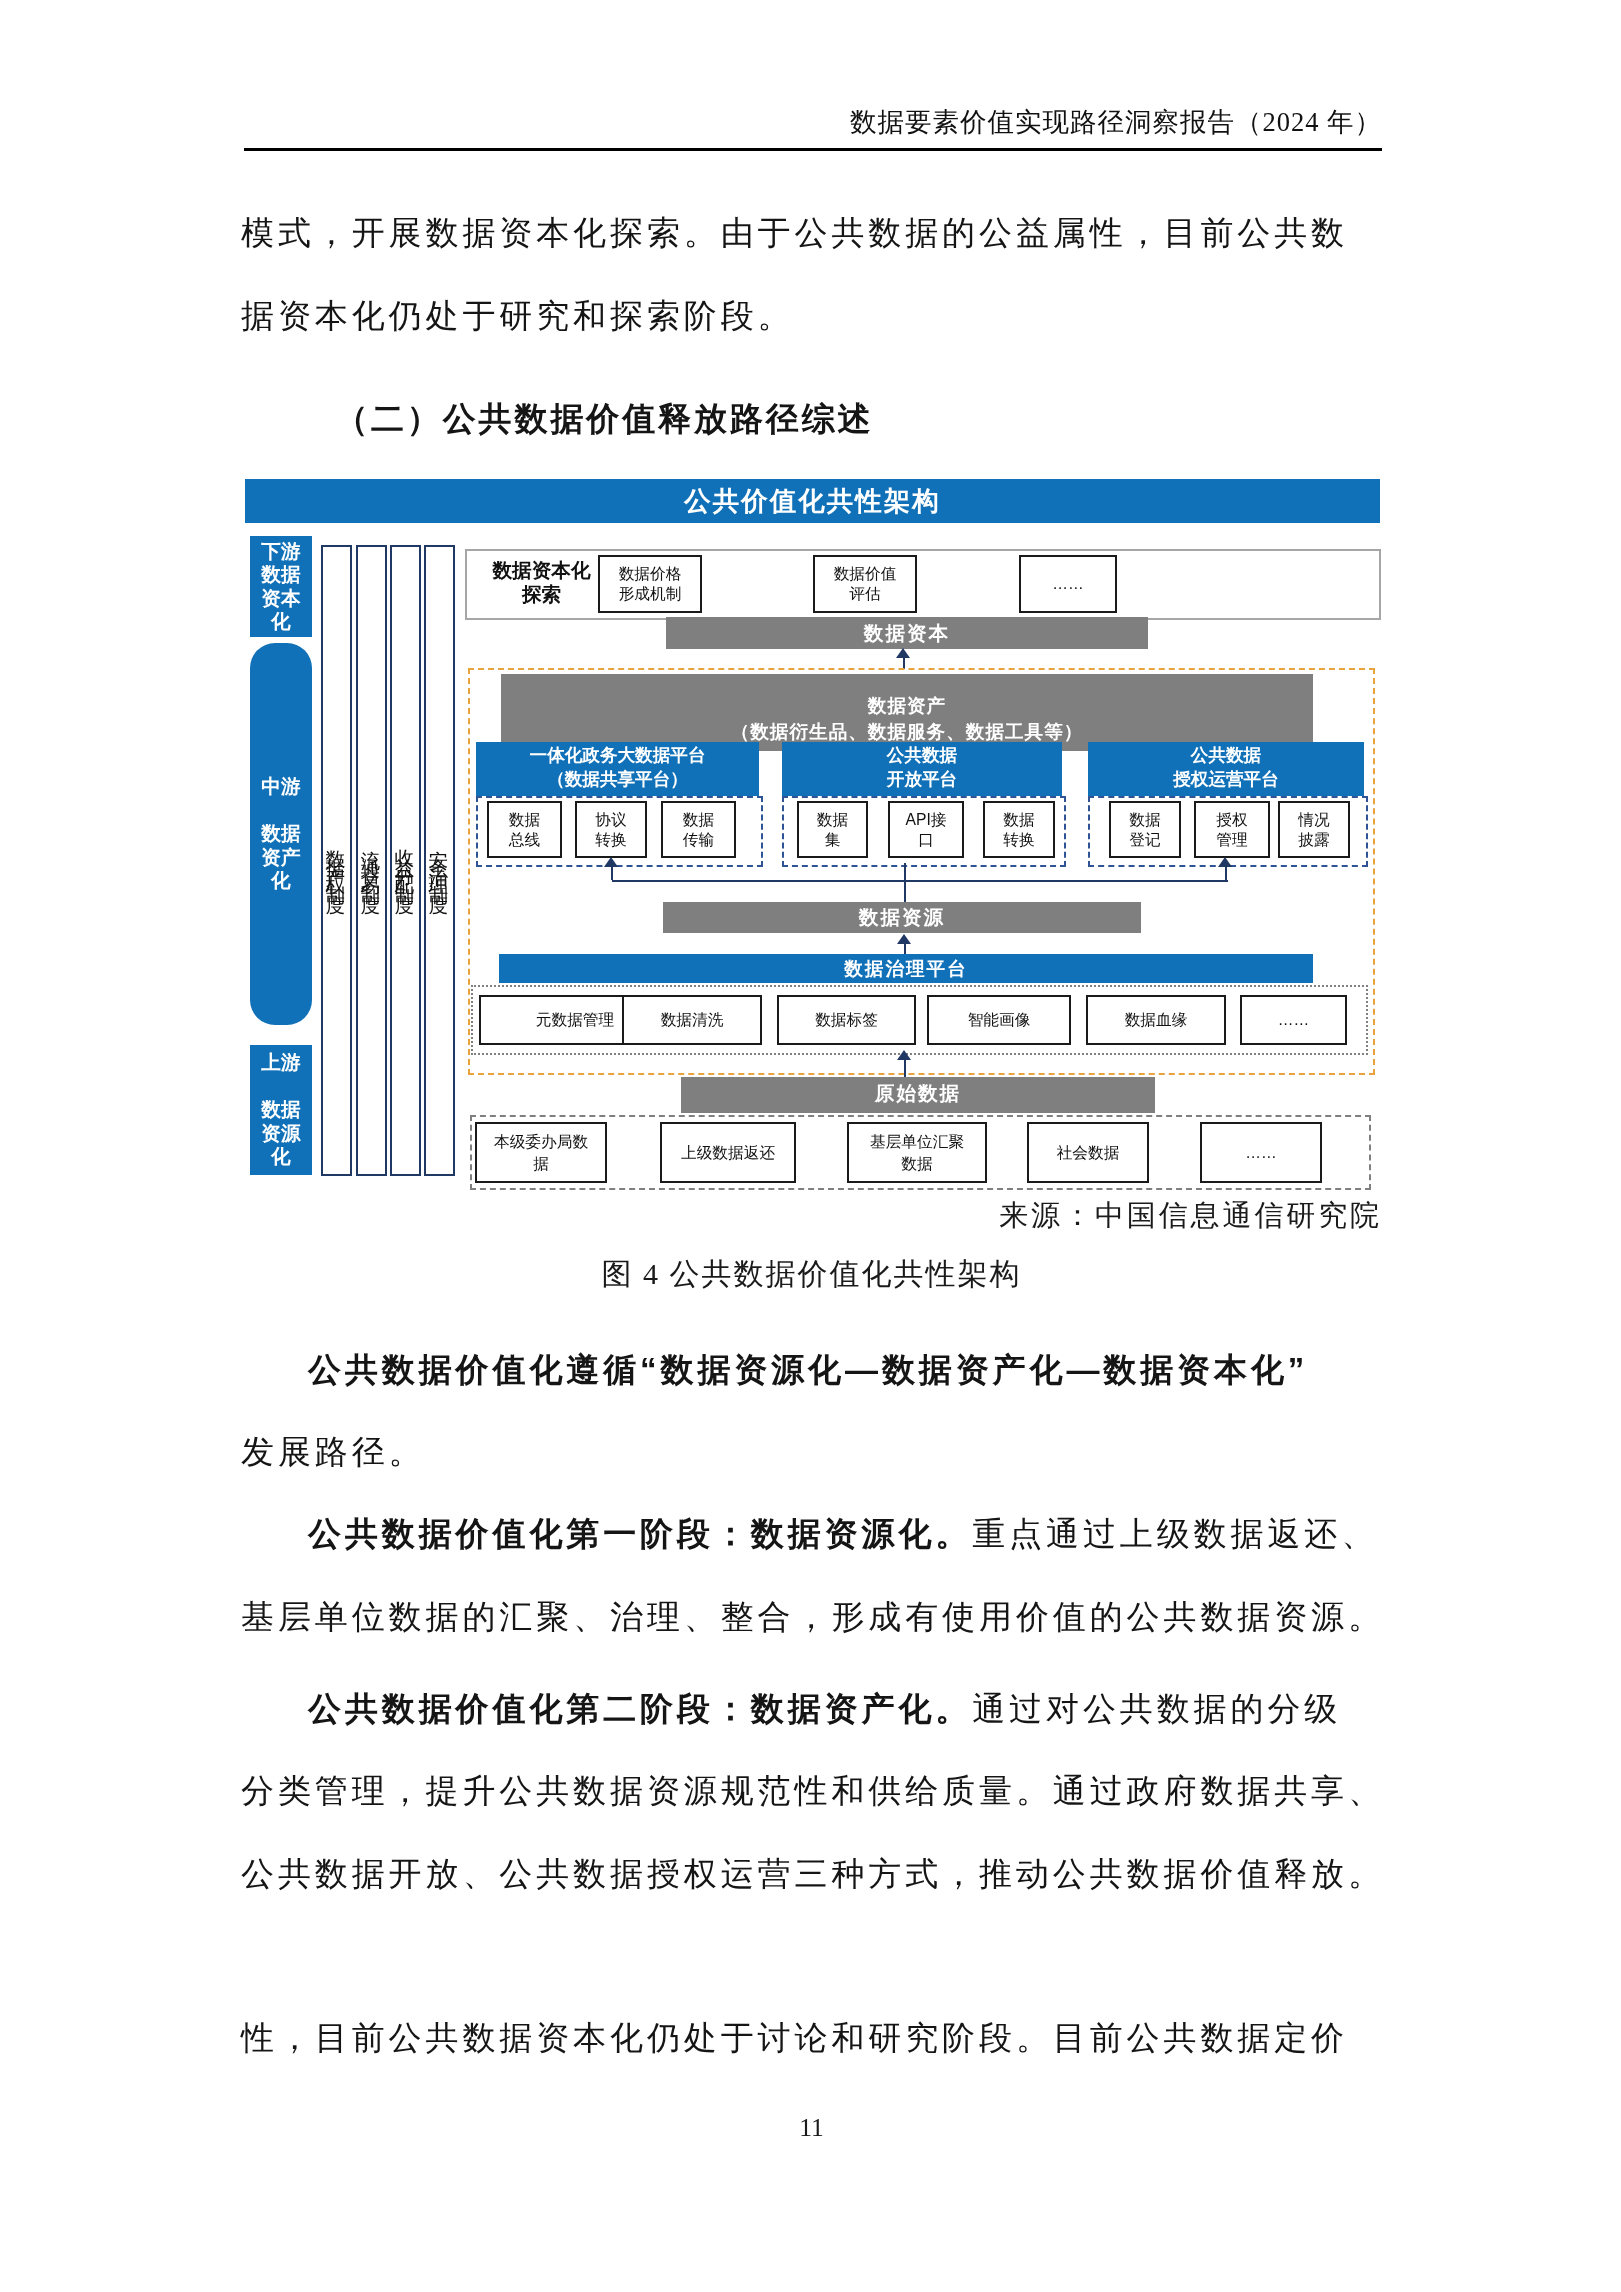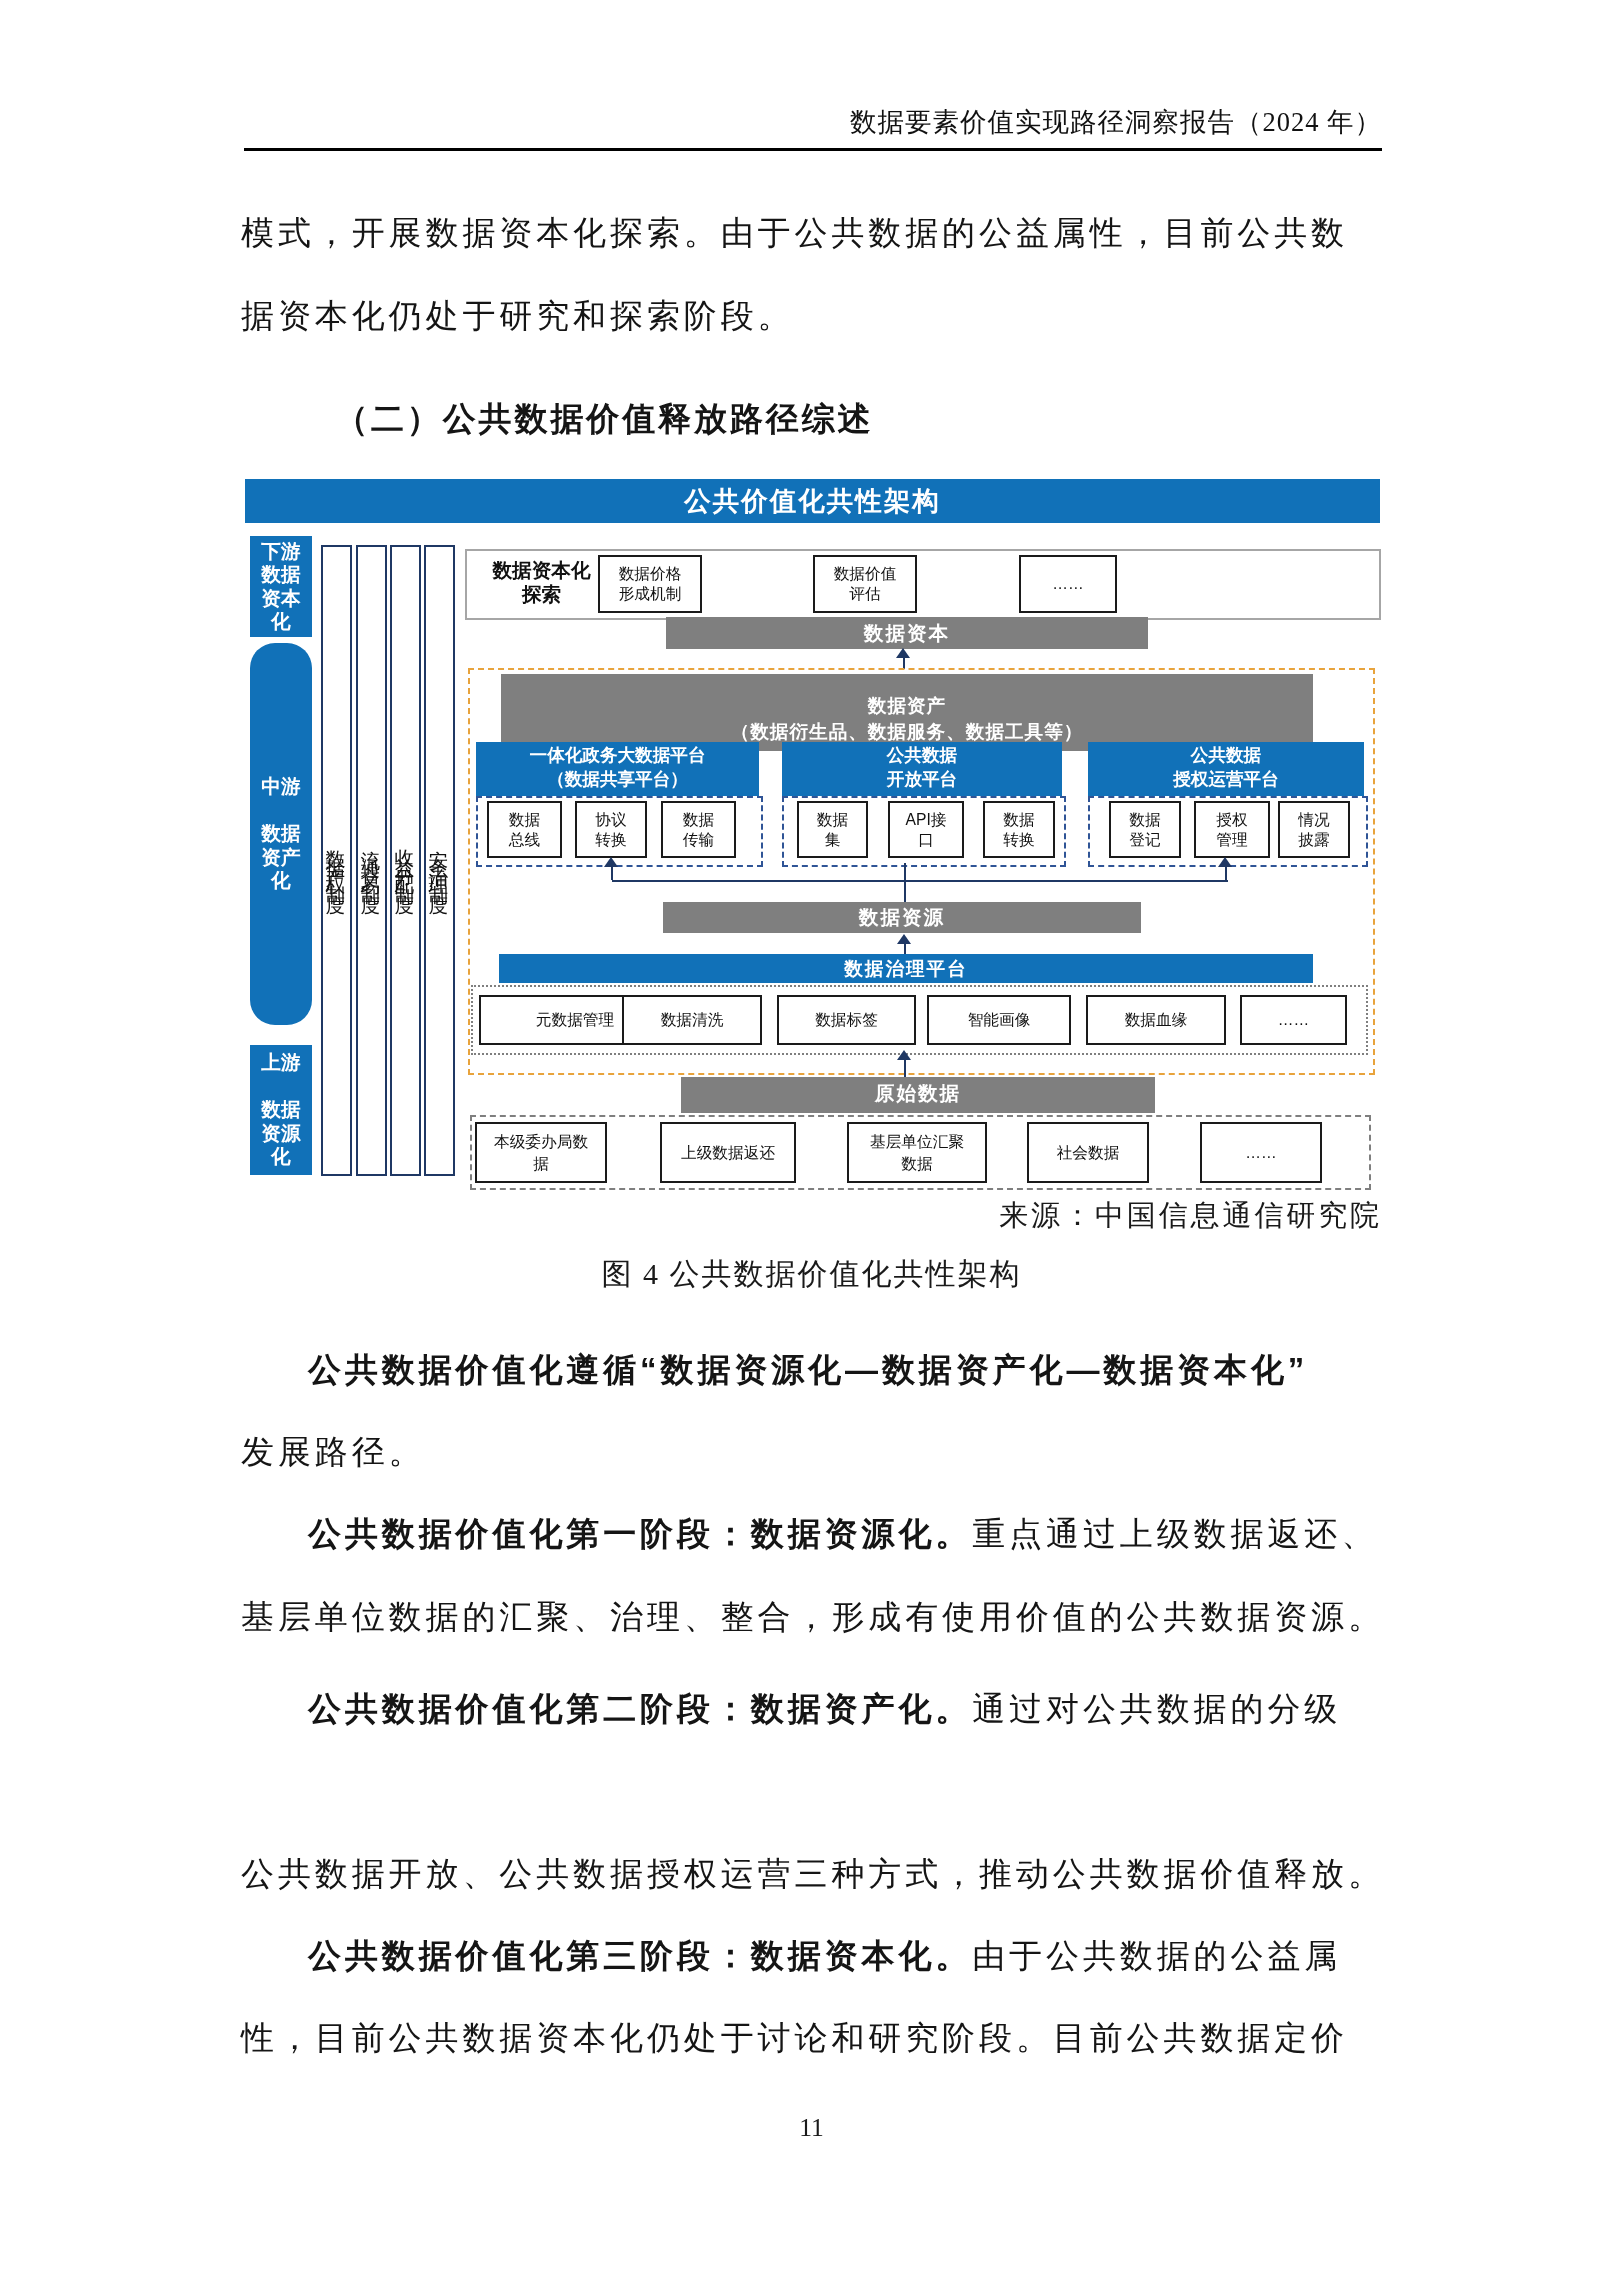--- a/index.html
+++ b/index.html
@@ -175,21 +175,21 @@
   <div class="abs src-cap">来源：中国信息通信研究院</div>
   <div class="abs fig-cap">图 4 公共数据价值化共性架构</div>
 
   <div class="abs tl ind" style="top:1348px;"><span class="bh">公共数据价值化遵循“数据资源化—数据资产化—数据资本化”</span></div>
   <div class="abs tl" style="top:1430px;">发展路径。</div>
 
   <div class="abs tl ind" style="top:1512px;"><span class="bh">公共数据价值化第一阶段：数据资源化。</span><span>重点通过上级数据返还、</span></div>
   <div class="abs tl" style="top:1595px;">基层单位数据的汇聚、治理、整合，形成有使用价值的公共数据资源。</div>
 
   <div class="abs tl ind" style="top:1687px;"><span class="bh">公共数据价值化第二阶段：数据资产化。</span><span>通过对公共数据的分级</span></div>
+  <div class="abs tl" style="top:1769px;">分类管理，提升公共数据资源规范性和供给质量。通过政府数据共享、</div>
   <div class="abs tl" style="top:1852px;">公共数据开放、公共数据授权运营三种方式，推动公共数据价值释放。</div>
 
-  <div class="abs tl ind" style="top:1934px;"><span class="bh">公共数据价值化第三阶段：数据资本化。</span><span>由于公共数据的公益属</span></div>
   <div class="abs tl" style="top:2016px;">性，目前公共数据资本化仍处于讨论和研究阶段。目前公共数据定价</div>
 
   <div class="abs pgnum">11</div>
 
 </div>
 
 
 </body></html>

